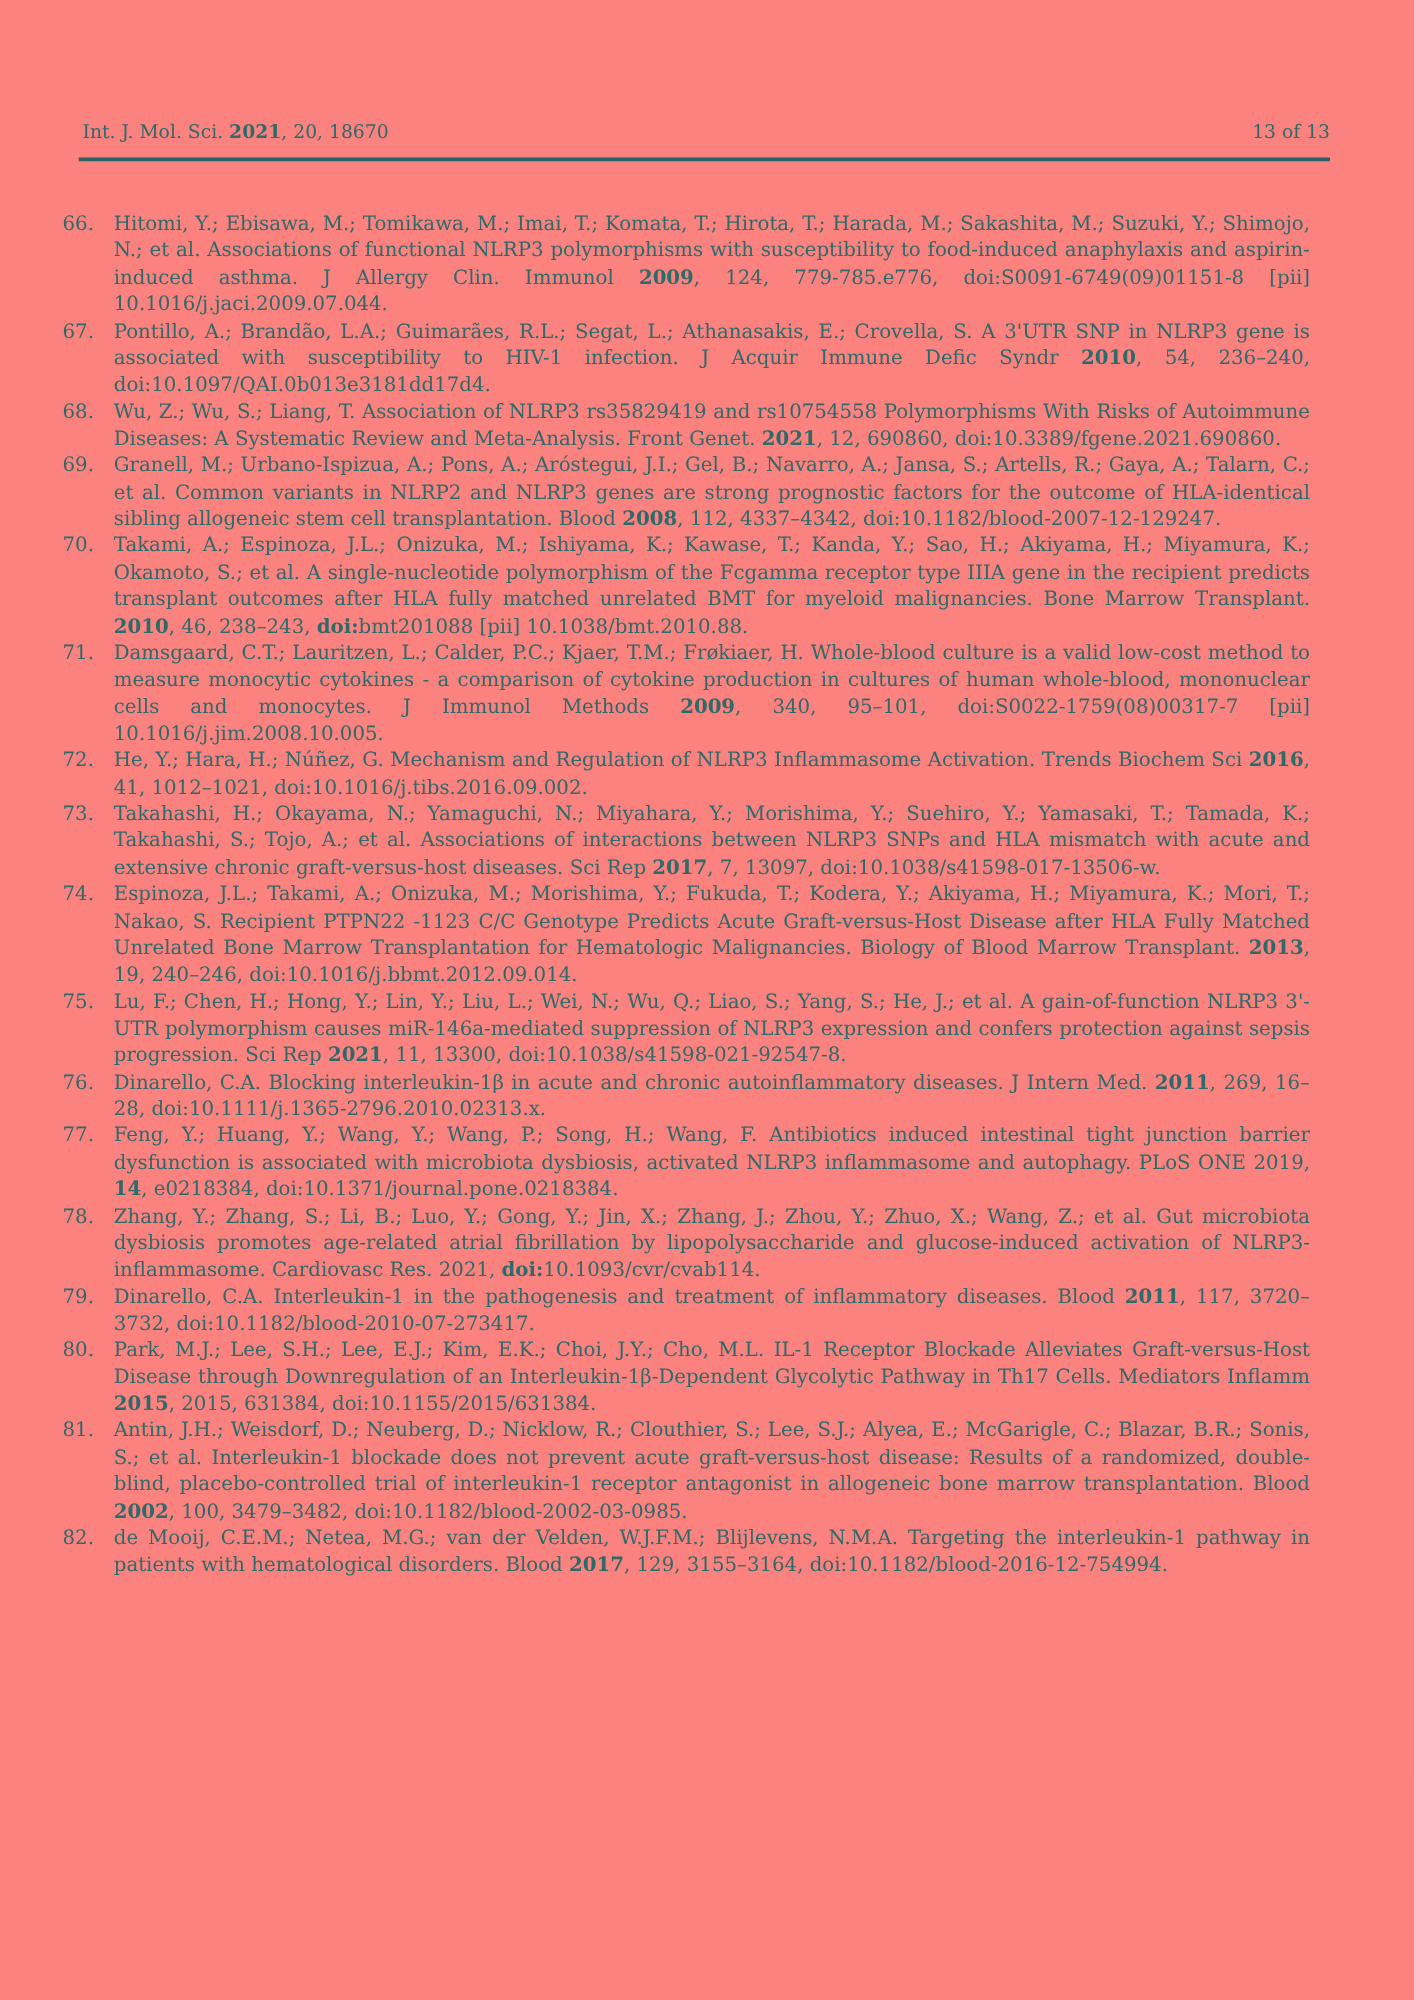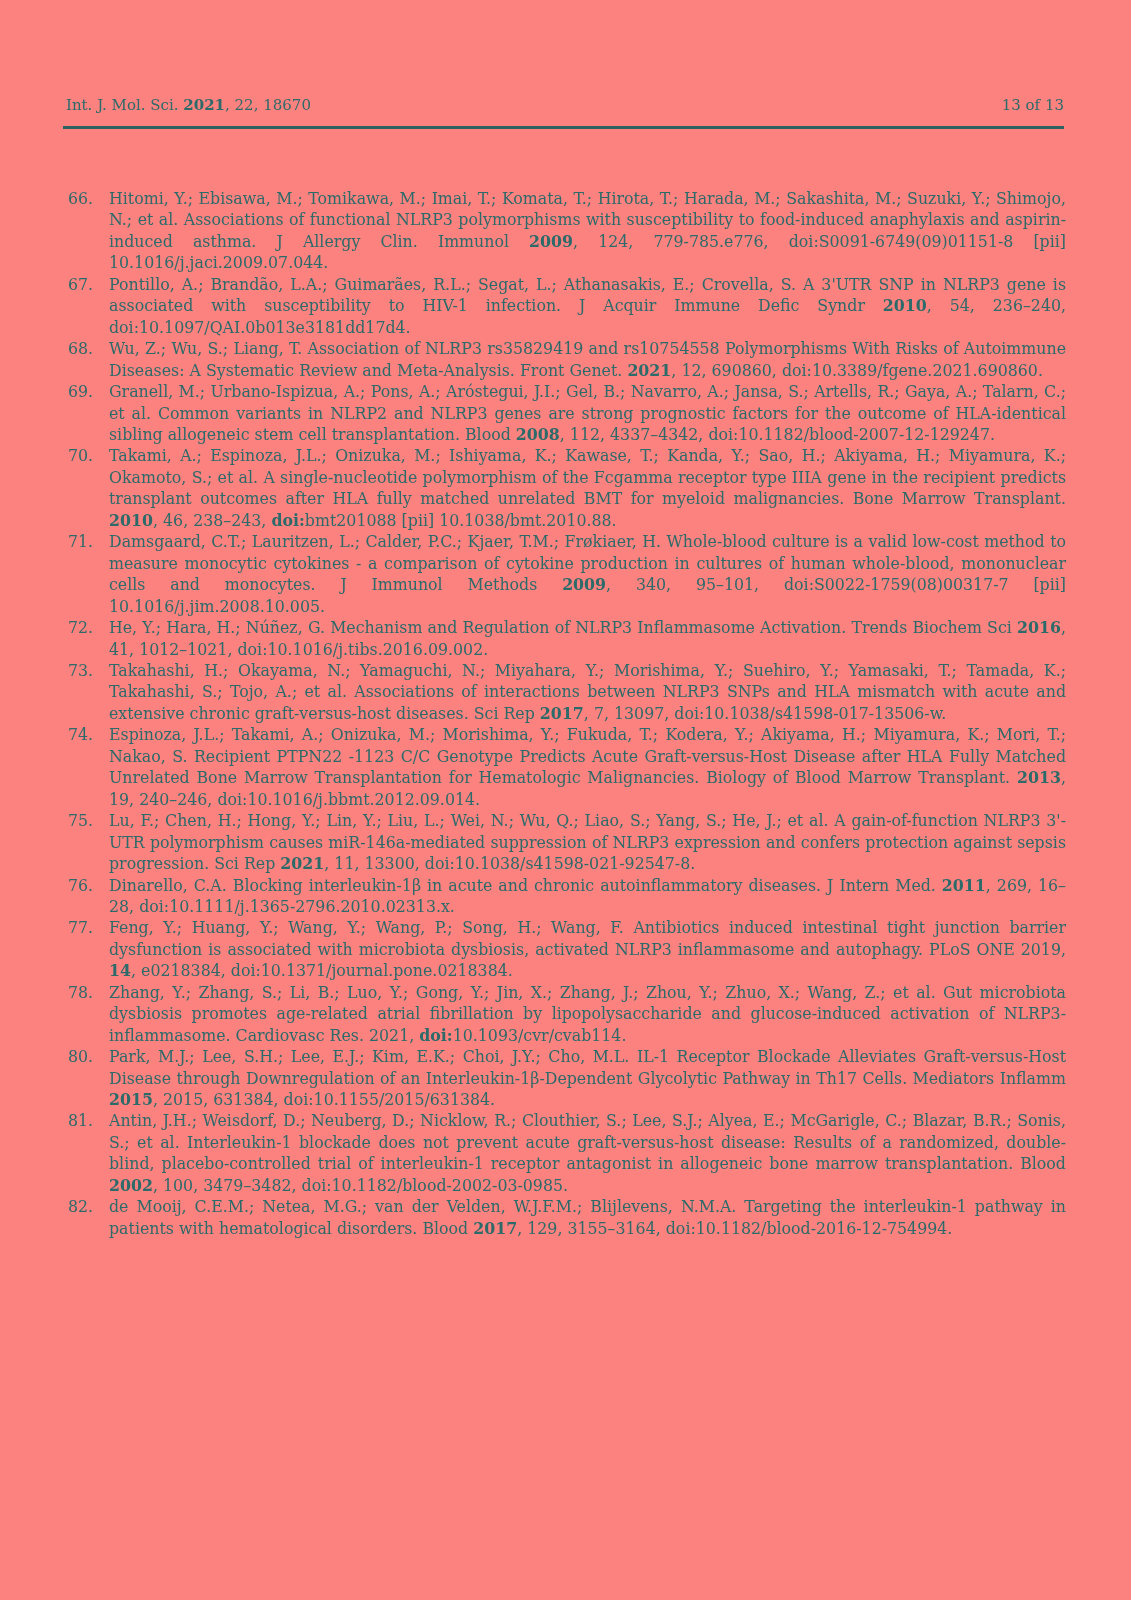--- a/index.html
+++ b/index.html
@@ -28,61 +28,61 @@
     position: absolute;
     top: 126px;
     left: 63px;
     width: 1001px;
     height: 3px;
     background: #2b6261;
   }
   .references-list {
     position: absolute;
     top: 168px;
-    left: 68px;
+    left: 50px;
     width: 998px;
     list-style: none;
     font-size: 15.8px;
     line-height: 21.45px;
-    margin-top: 20px;
   }
   .reference-item {
     position: relative;
     padding-left: 41px;
     text-align: justify;
     text-justify: inter-word;
   }
   .reference-number {
     position: absolute;
     left: 0;
     top: 0;
   }
   .seg-i { }
   .seg-b { font-weight: bold; }
 </style>
 </head>
 <body>
 
 <div class="page">
   <div class="page-header">
-    <span><span class="seg-i">Int. J. Mol. Sci. </span><span class="seg-b">2021</span><span class="">, </span><span class="seg-i">22</span><span class="">, 18670</span></span>
+    <span><span class="seg-i">Int. J. Mol. Sci. </span><span class="seg-b">2021</span><span class="">, </span><span class="seg-i">20</span><span class="">, 18670</span></span>
     <span>13 of 13</span>
   </div>
   <div class="header-divider"></div>
   <ol class="references-list" id="references-list">
       <li class="reference-item"><span class="reference-number">66.</span><span><span class="">Hitomi, Y.; Ebisawa, M.; Tomikawa, M.; Imai, T.; Komata, T.; Hirota, T.; Harada, M.; Sakashita, M.; Suzuki, Y.; Shimojo, N.; et al. Associations of functional NLRP3 polymorphisms with susceptibility to food-induced anaphylaxis and aspirin-induced asthma. J </span><span class="seg-i">Allergy Clin. Immunol</span><span class=""> </span><span class="seg-b">2009</span><span class="">, </span><span class="seg-i">124</span><span class="">, 779-785.e776, doi:S0091-6749(09)01151-8 [pii] 10.1016/j.jaci.2009.07.044.</span></span></li>
       <li class="reference-item"><span class="reference-number">67.</span><span><span class="">Pontillo, A.; Brandão, L.A.; Guimarães, R.L.; Segat, L.; Athanasakis, E.; Crovella, S. A 3'UTR SNP in NLRP3 gene is associated with susceptibility to HIV-1 infection. J </span><span class="seg-i">Acquir Immune Defic Syndr</span><span class=""> </span><span class="seg-b">2010</span><span class="">, </span><span class="seg-i">54</span><span class="">, 236–240, doi:10.1097/QAI.0b013e3181dd17d4.</span></span></li>
       <li class="reference-item"><span class="reference-number">68.</span><span><span class="">Wu, Z.; Wu, S.; Liang, T. Association of NLRP3 rs35829419 and rs10754558 Polymorphisms With Risks of Autoimmune Diseases: A Systematic Review and Meta-Analysis. Front </span><span class="seg-i">Genet.</span><span class=""> </span><span class="seg-b">2021</span><span class="">, </span><span class="seg-i">12</span><span class="">, 690860, doi:10.3389/fgene.2021.690860.</span></span></li>
       <li class="reference-item"><span class="reference-number">69.</span><span><span class="">Granell, M.; Urbano-Ispizua, A.; Pons, A.; Aróstegui, J.I.; Gel, B.; Navarro, A.; Jansa, S.; Artells, R.; Gaya, A.; Talarn, C.; et al. Common variants in NLRP2 and NLRP3 genes are strong prognostic factors for the outcome of HLA-identical sibling allogeneic stem cell transplantation. Bloo</span><span class="seg-i">d</span><span class=""> </span><span class="seg-b">2008</span><span class="">, </span><span class="seg-i">112</span><span class="">, 4337–4342, doi:10.1182/blood-2007-12-129247.</span></span></li>
       <li class="reference-item"><span class="reference-number">70.</span><span><span class="">Takami, A.; Espinoza, J.L.; Onizuka, M.; Ishiyama, K.; Kawase, T.; Kanda, Y.; Sao, H.; Akiyama, H.; Miyamura, K.; Okamoto, S.; et al. A single-nucleotide polymorphism of the Fcgamma receptor type IIIA gene in the recipient predicts transplant outcomes after HLA fully matched unrelated BMT for myeloid malignancies. Bone </span><span class="seg-i">Marrow Transplant.</span><span class=""> </span><span class="seg-b">2010</span><span class="">, </span><span class="seg-i">46</span><span class="">, 238–243, </span><span class="seg-b">doi:</span><span class="">bmt201088 [pii] 10.1038/bmt.2010.88.</span></span></li>
       <li class="reference-item"><span class="reference-number">71.</span><span><span class="">Damsgaard, C.T.; Lauritzen, L.; Calder, P.C.; Kjaer, T.M.; Frøkiaer, H. Whole-blood culture is a valid low-cost method to measure monocytic cytokines - a comparison of cytokine production in cultures of human whole-blood, mononuclear cells and monocytes. J Im</span><span class="seg-i">munol Methods</span><span class=""> </span><span class="seg-b">2009</span><span class="">, </span><span class="seg-i">340</span><span class="">, 95–101, doi:S0022-1759(08)00317-7 [pii] 10.1016/j.jim.2008.10.005.</span></span></li>
       <li class="reference-item"><span class="reference-number">72.</span><span><span class="">He, Y.; Hara, H.; Núñez, G. Mechanism and Regulation of NLRP3 Inflammasome Activation. Trend</span><span class="seg-i">s Biochem Sci</span><span class=""> </span><span class="seg-b">2016</span><span class="">, </span><span class="seg-i">41</span><span class="">, 1012–1021, doi:10.1016/j.tibs.2016.09.002.</span></span></li>
       <li class="reference-item"><span class="reference-number">73.</span><span><span class="">Takahashi, H.; Okayama, N.; Yamaguchi, N.; Miyahara, Y.; Morishima, Y.; Suehiro, Y.; Yamasaki, T.; Tamada, K.; Takahashi, S.; Tojo, A.; et al. Associations of interactions between NLRP3 SNPs and HLA mismatch with acute and extensive chronic graft-versus-host diseases. Sci </span><span class="seg-i">Rep</span><span class=""> </span><span class="seg-b">2017</span><span class="">, </span><span class="seg-i">7</span><span class="">, 13097, doi:10.1038/s41598-017-13506-w.</span></span></li>
       <li class="reference-item"><span class="reference-number">74.</span><span><span class="">Espinoza, J.L.; Takami, A.; Onizuka, M.; Morishima, Y.; Fukuda, T.; Kodera, Y.; Akiyama, H.; Miyamura, K.; Mori, T.; Nakao, S. Recipient PTPN22 -1123 C/C Genotype Predicts Acute Graft-versus-Host Disease after HLA Fully Matched Unrelated Bone Marrow Transplantation for Hematologic Malignancies. Biolog</span><span class="seg-i">y of Blood Marrow Transplant.</span><span class=""> </span><span class="seg-b">2013</span><span class="">, </span><span class="seg-i">19</span><span class="">, 240–246, doi:10.1016/j.bbmt.2012.09.014.</span></span></li>
       <li class="reference-item"><span class="reference-number">75.</span><span><span class="">Lu, F.; Chen, H.; Hong, Y.; Lin, Y.; Liu, L.; Wei, N.; Wu, Q.; Liao, S.; Yang, S.; He, J.; et al. A gain-of-function NLRP3 3'-UTR polymorphism causes miR-146a-mediated suppression of NLRP3 expression and confers protection against sepsis progression. Sci </span><span class="seg-i">Rep</span><span class=""> </span><span class="seg-b">2021</span><span class="">, </span><span class="seg-i">11</span><span class="">, 13300, doi:10.1038/s41598-021-92547-8.</span></span></li>
       <li class="reference-item"><span class="reference-number">76.</span><span><span class="">Dinarello, C.A. Blocking interleukin-1β in acute and chronic autoinflammatory diseases. J Int</span><span class="seg-i">ern Med.</span><span class=""> </span><span class="seg-b">2011</span><span class="">, </span><span class="seg-i">269</span><span class="">, 16–28, doi:10.1111/j.1365-2796.2010.02313.x.</span></span></li>
       <li class="reference-item"><span class="reference-number">77.</span><span><span class="">Feng, Y.; Huang, Y.; Wang, Y.; Wang, P.; Song, H.; Wang, F. Antibiotics induced intestinal tight junction barrier dysfunction is associated with microbiota dysbiosis, activated NLRP3 inflammasome and autophagy. </span><span class="seg-i">PLoS ONE 2019</span><span class="">, </span><span class="seg-b">14</span><span class="">, e0218384, doi:10.1371/journal.pone.0218384.</span></span></li>
       <li class="reference-item"><span class="reference-number">78.</span><span><span class="">Zhang, Y.; Zhang, S.; Li, B.; Luo, Y.; Gong, Y.; Jin, X.; Zhang, J.; Zhou, Y.; Zhuo, X.; Wang, Z.; et al. Gut microbiota dysbiosis promotes age-related atrial fibrillation by lipopolysaccharide and glucose-induced activation of NLRP3-inflammasome. Cardi</span><span class="seg-i">ovasc Res.</span><span class=""> </span><span class="seg-i">2021</span><span class="">, </span><span class="seg-b">doi:</span><span class="">10.1093/cvr/cvab114.</span></span></li>
+      <li class="reference-item"><span class="reference-number">79.</span><span><span class="">Dinarello, C.A. Interleukin-1 in the pathogenesis and treatment of inflammatory diseases. Blood </span><span class="seg-b">2011</span><span class="">, </span><span class="seg-i">117</span><span class="">, 3720–3732, doi:10.1182/blood-2010-07-273417.</span></span></li>
       <li class="reference-item"><span class="reference-number">80.</span><span><span class="">Park, M.J.; Lee, S.H.; Lee, E.J.; Kim, E.K.; Choi, J.Y.; Cho, M.L. IL-1 Receptor Blockade Alleviates Graft-versus-Host Disease through Downregulation of an Interleukin-1β-Dependent Glycolytic Pathway in Th17 Cells. Mediat</span><span class="seg-i">ors Inflamm</span><span class=""> </span><span class="seg-b">2015</span><span class="">, </span><span class="seg-i">2015</span><span class="">, 631384, doi:10.1155/2015/631384.</span></span></li>
       <li class="reference-item"><span class="reference-number">81.</span><span><span class="">Antin, J.H.; Weisdorf, D.; Neuberg, D.; Nicklow, R.; Clouthier, S.; Lee, S.J.; Alyea, E.; McGarigle, C.; Blazar, B.R.; Sonis, S.; et al. Interleukin-1 blockade does not prevent acute graft-versus-host disease: Results of a randomized, double-blind, placebo-controlled trial of interleukin-1 receptor antagonist in allogeneic bone marrow transplantation. Blood </span><span class="seg-b">2002</span><span class="">, </span><span class="seg-i">100</span><span class="">, 3479–3482, doi:10.1182/blood-2002-03-0985.</span></span></li>
       <li class="reference-item"><span class="reference-number">82.</span><span><span class="">de Mooij, C.E.M.; Netea, M.G.; van der Velden, W.J.F.M.; Blijlevens, N.M.A. Targeting the interleukin-1 pathway in patients with hematological disorders. Blood </span><span class="seg-b">2017</span><span class="">, </span><span class="seg-i">129</span><span class="">, 3155–3164, doi:10.1182/blood-2016-12-754994.</span></span></li>
     </ol>
 </div>
 
 </body></html>

